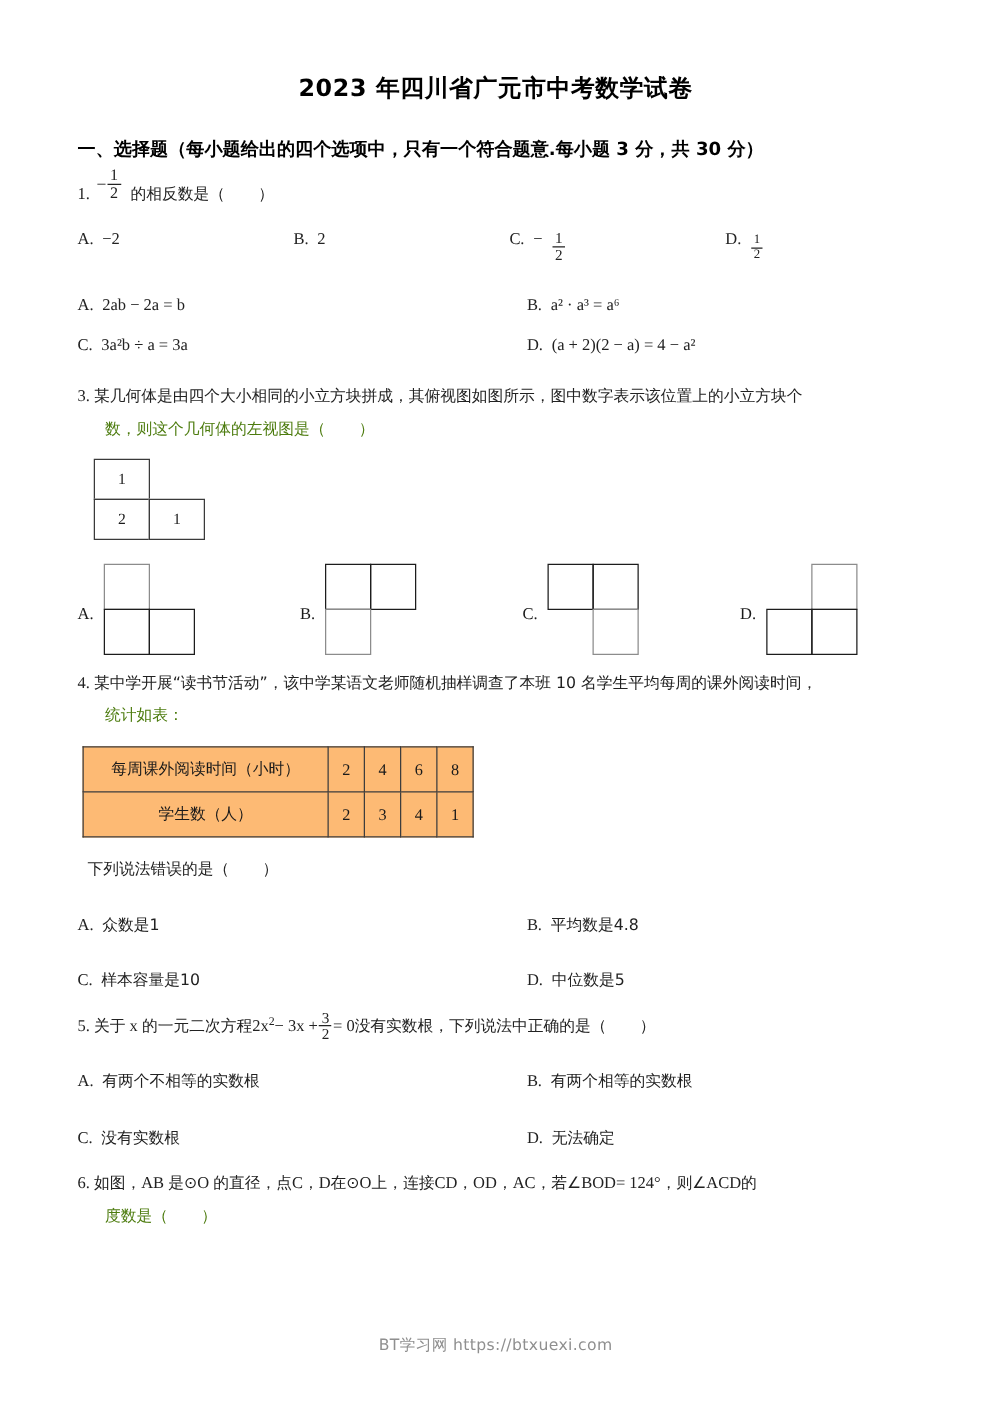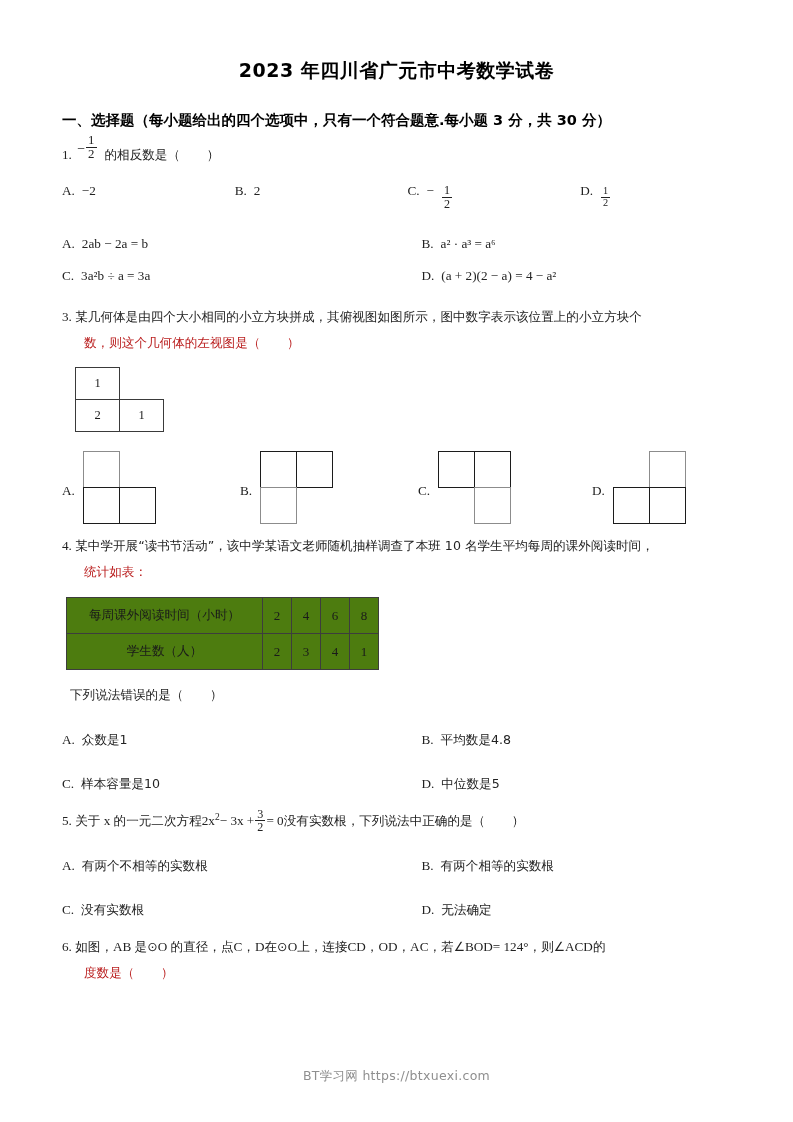--- a/index.html
+++ b/index.html
@@ -160,21 +160,21 @@
   .p-tl { left: 0;  top: 0; }
   .p-tr { left: 36px; top: 0; }
   .p-bl { left: 0;  top: 36px; }
   .p-br { left: 36px; top: 36px; }
 
   
   .data-table {
     border-collapse: collapse;
     margin: 12px 0 0 66px;
     font-size: 12.6px;
-    background: #4d7c0f;
+    background: #fdba74;
   }
   .data-table td {
     border: 1px solid #3d3d3d;
     height: 36px;
     text-align: center;
     vertical-align: middle;
     font-family: "DejaVu Sans", "Liberation Sans", sans-serif;
   }
   .data-table td.rowhead {
     width: 196px;
@@ -208,21 +208,21 @@
     font-family: "DejaVu Sans", "Liberation Sans", sans-serif;
     font-size: 12.5px;
     color: #8f8f8f;
     letter-spacing: 0.3px;
   }
   .q-indent2 {
     padding-left: 84px;
     padding-right: 52px;
     font-size: 13.2px;
     line-height: 2.0;
-    color: #b91c1c;
+    color: #4d7c0f;
   }
 </style>
 </head>
 <body>
 
 <div class="page">
 
   <h1 class="doc-title">2023 年四川省广元市中考数学试卷</h1>
 
   <div class="section-head">一、选择题（每小题给出的四个选项中，只有一个符合题意.每小题 3 分，共 30 分）</div>

